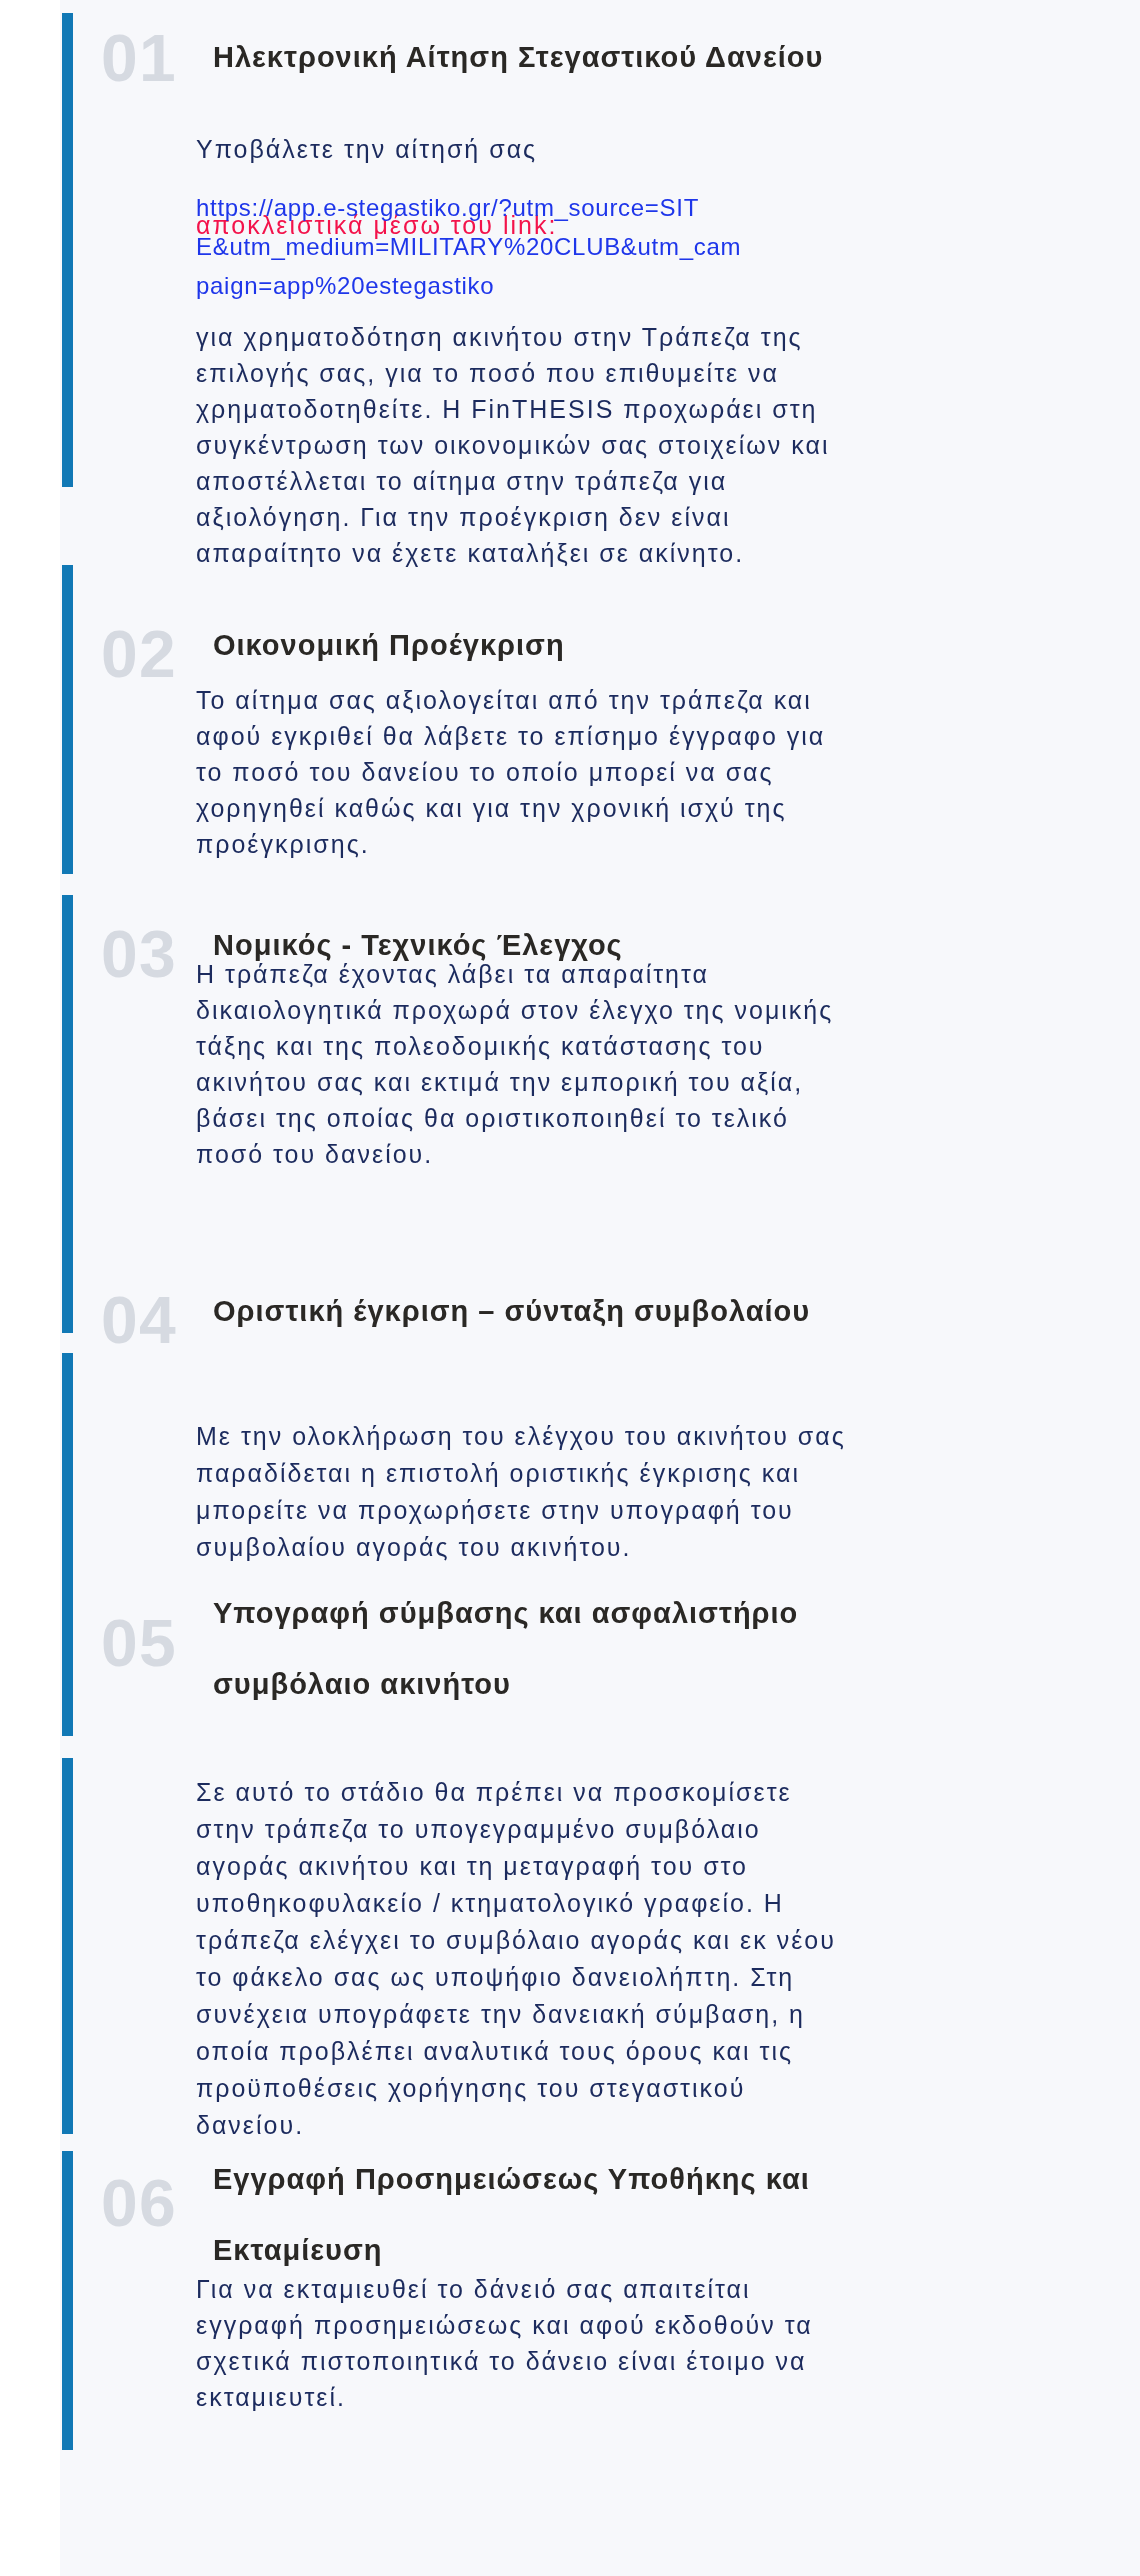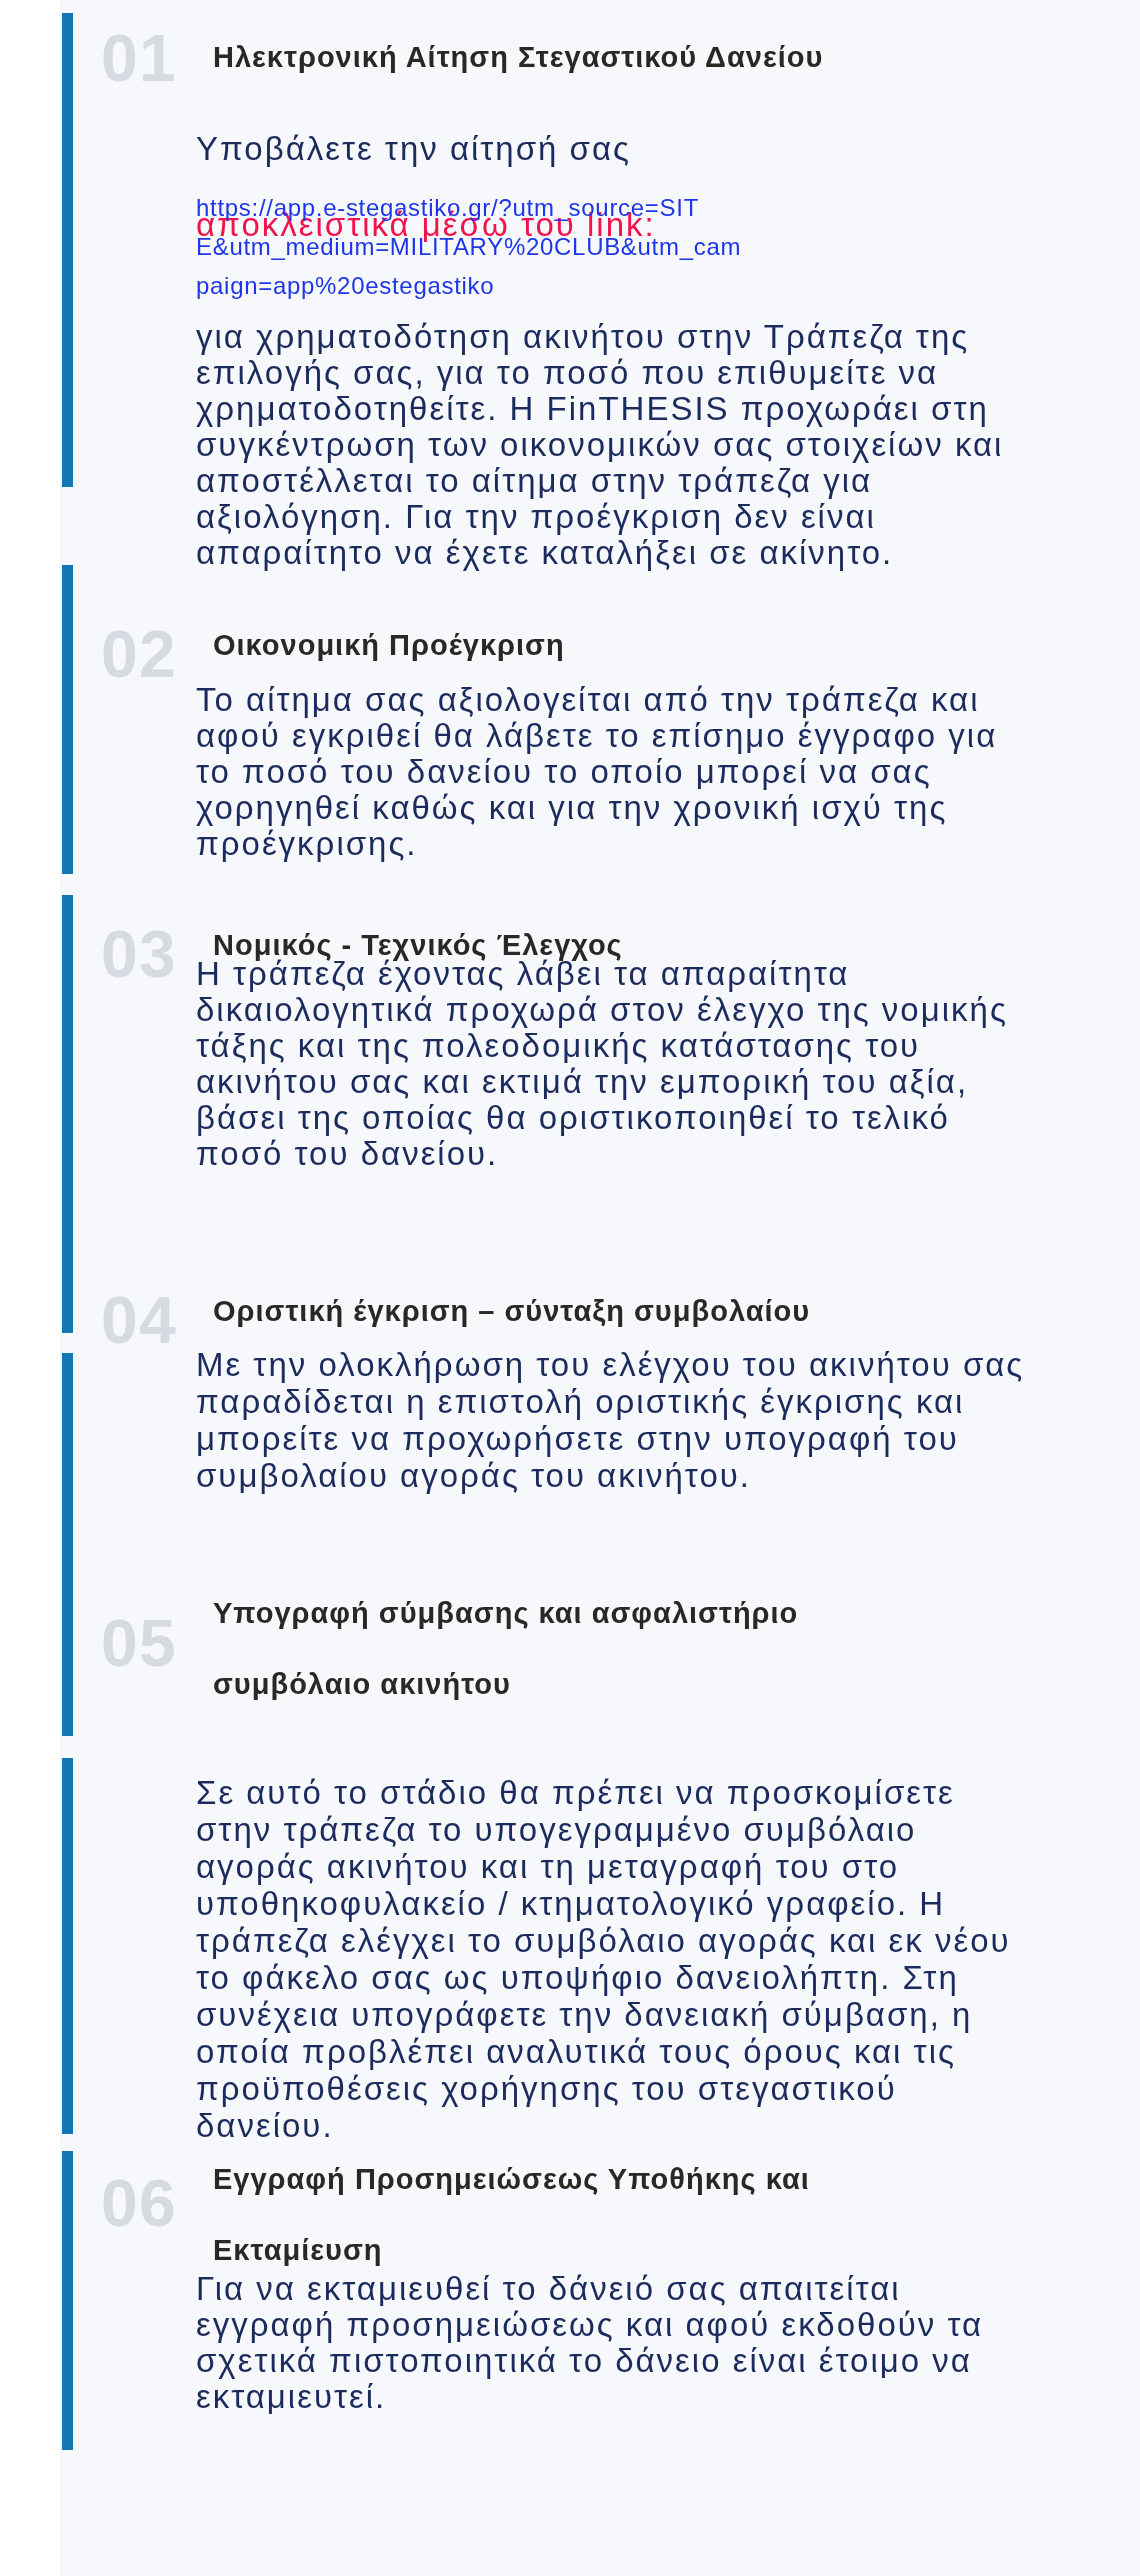--- a/index.html
+++ b/index.html
@@ -57,21 +57,21 @@
     letter-spacing:1px;
     color:var(--title);
     white-space:pre-line;
     margin-left:17px;
   }
   .title.two-line{line-height:71px;}
   .bodytext{
     position:absolute;
     left:196px;
     width:890px;
-    font-size:33px;
+    font-size:25px;
     line-height:36px;
     letter-spacing:2px;
     color:var(--body);
     white-space:pre-line;
   }
   .intro span{display:block;}
   .intro .red{color:var(--red);}
   .linktext{
     position:absolute;
     left:196px;
@@ -87,21 +87,21 @@
   }
 
   
   .s1-num{top:25px;}   .s1-title{top:41px;}
   .s1-intro{top:92px;line-height:38px;}
   .s1-link{top:188px;}
   .s1-body{top:319px;}
 
   .s2-num{top:621px;}  .s2-title{top:629px;}  .s2-body{top:682px;}
   .s3-num{top:921px;} .s3-title{top:929px;} .s3-body{top:956px;}
-  .s4-num{top:1287px;} .s4-title{top:1295px;} .s4-body{top:1346px;line-height:37px;}
+  .s4-num{top:1287px;} .s4-title{top:1295px;} .s4-body{top:1418px;line-height:37px;}
   .s5-num{top:1610px;} .s5-title{top:1578px;line-height:69px;} .s5-body{top:1774px;line-height:37px;}
   .s6-num{top:2170px;} .s6-title{top:2144px;line-height:73px;} .s6-body{top:2271px;}
 </style>
 </head>
 <body>
 
 <div class="panel"></div>
 
 <div class="bar b1"></div>
 <div class="bar b2"></div>

